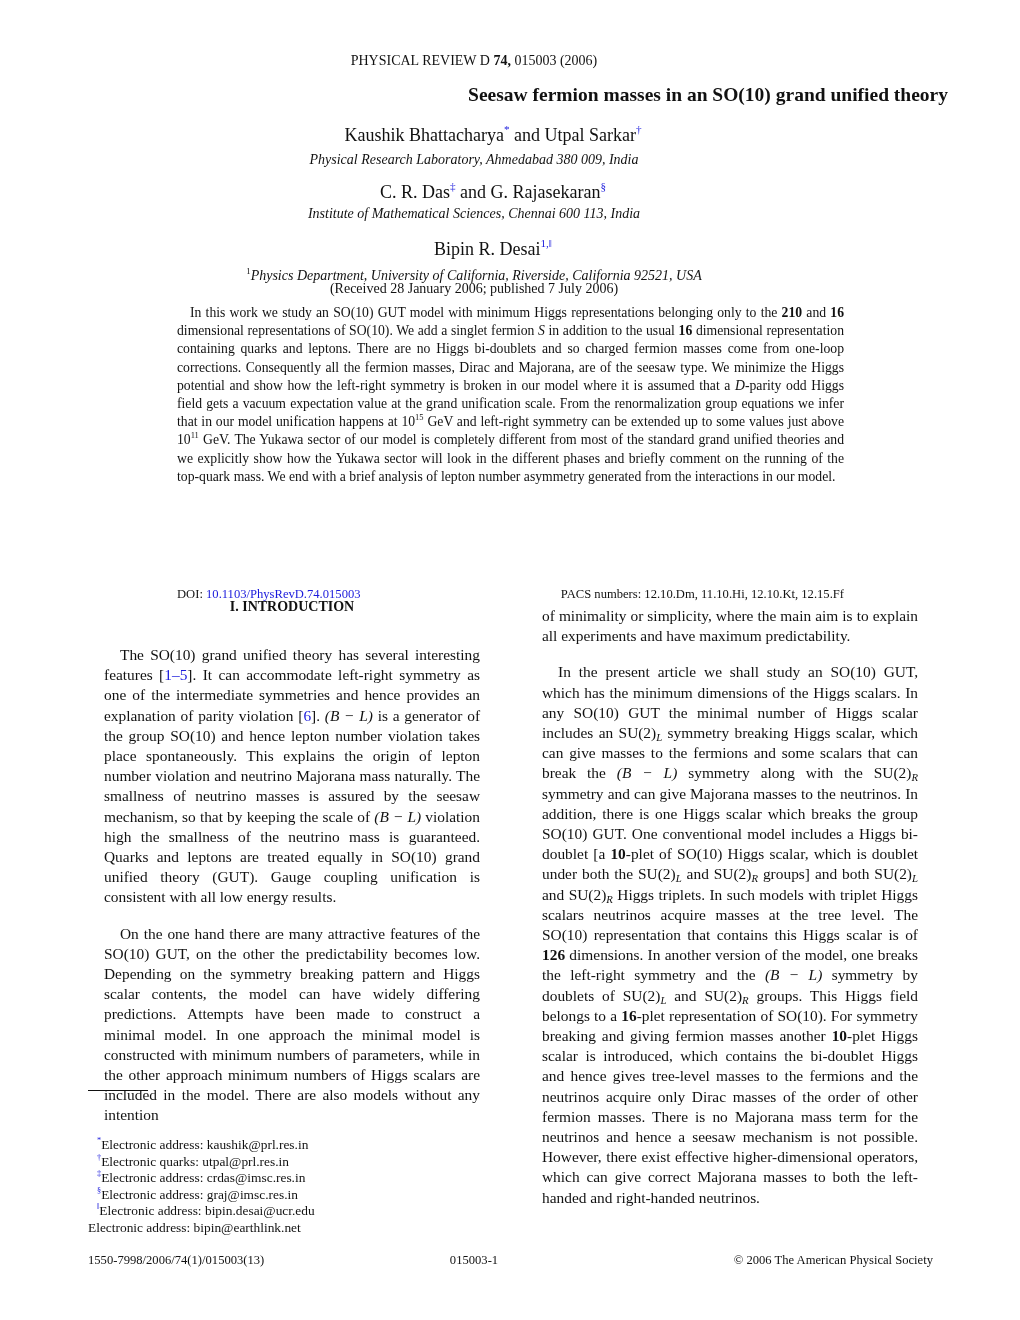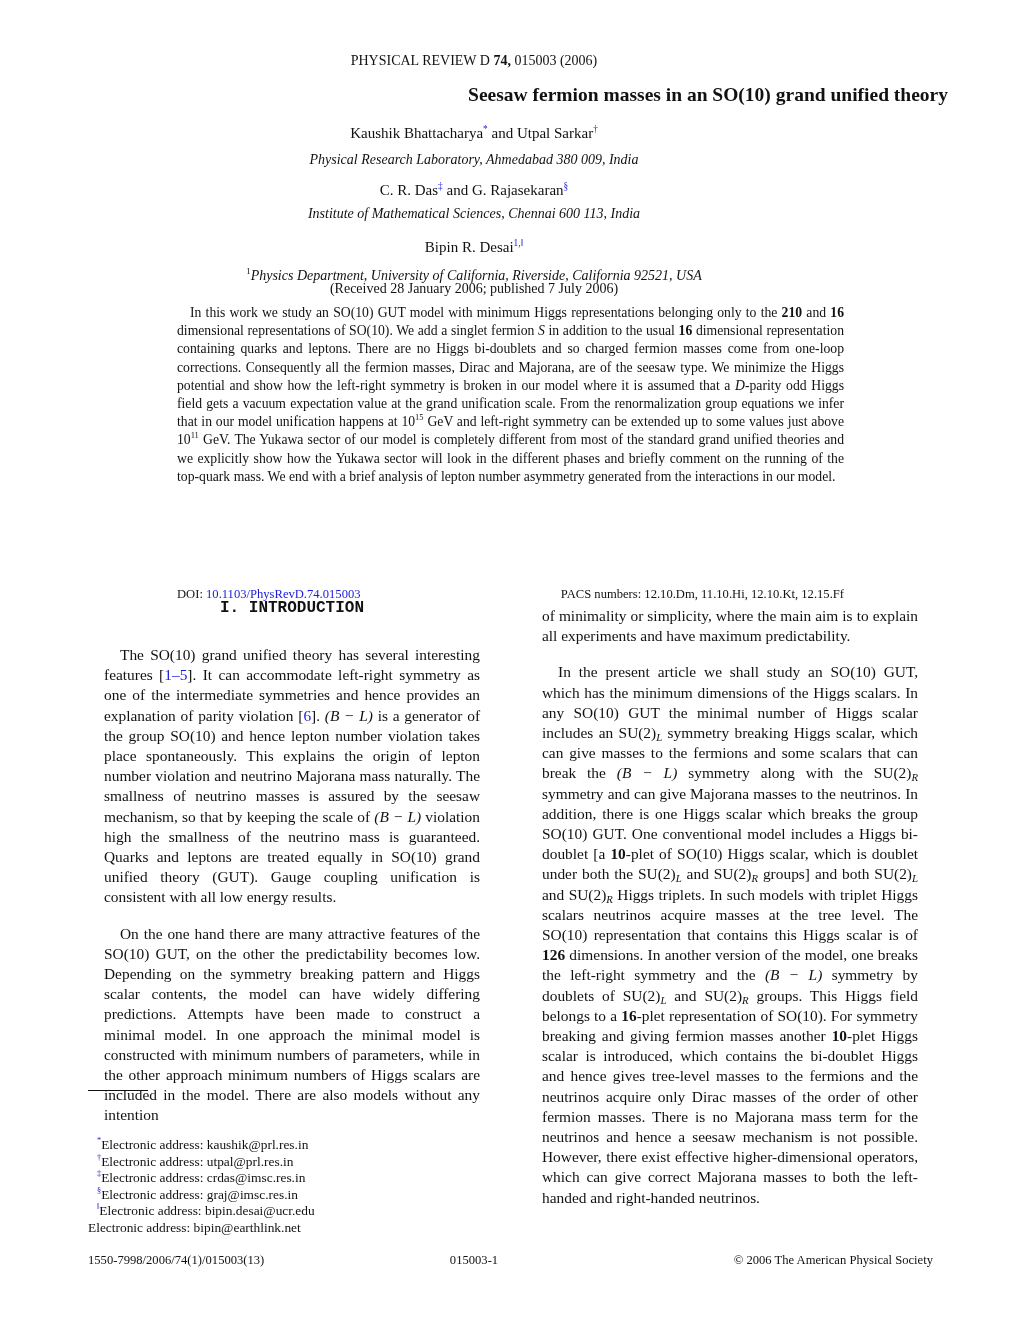--- a/index.html
+++ b/index.html
@@ -2,34 +2,34 @@
 <html><head>
 <meta charset="utf-8">
 <style>
   html, body { margin:0; padding:0; background:#fff; }
   body { width:1020px; height:1320px; position:relative; overflow:hidden;
          font-family:"Liberation Serif", "DejaVu Serif", serif; color:#111; }
   .abs { position:absolute; }
   .center { text-align:center; left:0; width:948px; }
   .journal { top:53px; font-size:14px; }
   .title { top:84px; font-size:19.5px; font-weight:bold;text-align:right; }
-  .authors { font-size:15px; }
+  .authors { font-size:18px;padding-left:19px; }
   .affil { font-size:14px; font-style:italic; }
   .link { color:#1a1adc; }
   sup { font-size:0.62em; line-height:0; vertical-align:0.7em; }
   sub { font-size:0.7em; line-height:0; vertical-align:-0.25em; font-style:italic; }
   .abstract { left:177px; width:667px; top:304px; font-size:13.7px; line-height:18.2px;
               text-align:justify; text-indent:13px; }
   .meta { top:541px; font-size:12.6px;margin-top:46px; }
   .col { font-size:15.4px; line-height:20.2px; text-align:justify; width:408px; }
   .col p { margin:16px; }
   .col p.ind { text-indent:16px; }
   .lcol { left:88px; top:629px; }
   .rcol { left:526px; top:590px; }
-  .secthead { left:88px; width:408px; top:599px; text-align:center; font-weight:bold; font-size:16px;font-family:Liberation Mono, monospace; }
+  .secthead { left:88px; width:408px; top:599px; text-align:center; font-weight:bold; font-size:14px; }
   .fnrule { left:88px; top:1090px; width:60px; height:1px; background:#111; }
   .footnotes { left:88px; top:1097px; font-size:13.4px; line-height:16.6px;margin-top:40px; }
   .footnotes div.fn { padding-left:9px; }
   .footer { top:1253px; font-size:12.6px; }
 </style>
 </head>
 <body>
 
 <div class="abs center journal"><span>PHYSICAL REVIEW D </span><b>74,</b><span> 015003 (2006)</span></div>
 
@@ -59,21 +59,21 @@
 </div>
 
 <div class="abs col rcol">
   <p>of minimality or simplicity, where the main aim is to explain all experiments and have maximum predictability.</p>
   <p class="ind"><span>In the present article we shall study an SO(10) GUT, which has the minimum dimensions of the Higgs scalars. In any SO(10) GUT the minimal number of Higgs scalar includes an SU(2)</span><sub>L</sub><span> symmetry breaking Higgs scalar, which can give masses to the fermions and some scalars that can break the </span><span style="font-style:italic">(B − L)</span><span> symmetry along with the SU(2)</span><sub>R</sub><span> symmetry and can give Majorana masses to the neutrinos. In addition, there is one Higgs scalar which breaks the group SO(10) GUT. One conventional model includes a Higgs bi-doublet [a </span><b>10</b><span>-plet of SO(10) Higgs scalar, which is doublet under both the SU(2)</span><sub>L</sub><span> and SU(2)</span><sub>R</sub><span> groups] and both SU(2)</span><sub>L</sub><span> and SU(2)</span><sub>R</sub><span> Higgs triplets. In such models with triplet Higgs scalars neutrinos acquire masses at the tree level. The SO(10) representation that contains this Higgs scalar is of </span><b>126</b><span> dimensions. In another version of the model, one breaks the left-right symmetry and the </span><span style="font-style:italic">(B − L)</span><span> symmetry by doublets of SU(2)</span><sub>L</sub><span> and SU(2)</span><sub>R</sub><span> groups. This Higgs field belongs to a </span><b>16</b><span>-plet representation of SO(10). For symmetry breaking and giving fermion masses another </span><b>10</b><span>-plet Higgs scalar is introduced, which contains the bi-doublet Higgs and hence gives tree-level masses to the fermions and the neutrinos acquire only Dirac masses of the order of other fermion masses. There is no Majorana mass term for the neutrinos and hence a seesaw mechanism is not possible. However, there exist effective higher-dimensional operators, which can give correct Majorana masses to both the left-handed and right-handed neutrinos.</span></p>
 </div>
 
 <div class="abs fnrule"></div>
 <div class="abs footnotes">
   <div class="fn"><sup class="link">*</sup><span>Electronic address: kaushik@prl.res.in</span></div>
-  <div class="fn"><sup class="link">†</sup><span>Electronic address: utpal@prl.res.in</span></div>
+  <div class="fn"><sup class="link">†</sup><span>Electronic quarks: utpal@prl.res.in</span></div>
   <div class="fn"><sup class="link">‡</sup><span>Electronic address: crdas@imsc.res.in</span></div>
   <div class="fn"><sup class="link">§</sup><span>Electronic address: graj@imsc.res.in</span></div>
   <div class="fn"><sup class="link">‖</sup><span>Electronic address: bipin.desai@ucr.edu</span></div>
   <div>Electronic address: bipin@earthlink.net</div>
 </div>
 
 <div class="abs footer" style="left:88px">1550-7998/2006/74(1)/015003(13)</div>
 <div class="abs footer center">015003-1</div>
 <div class="abs footer" style="right:87px">©  2006  The American Physical Society</div>
 

